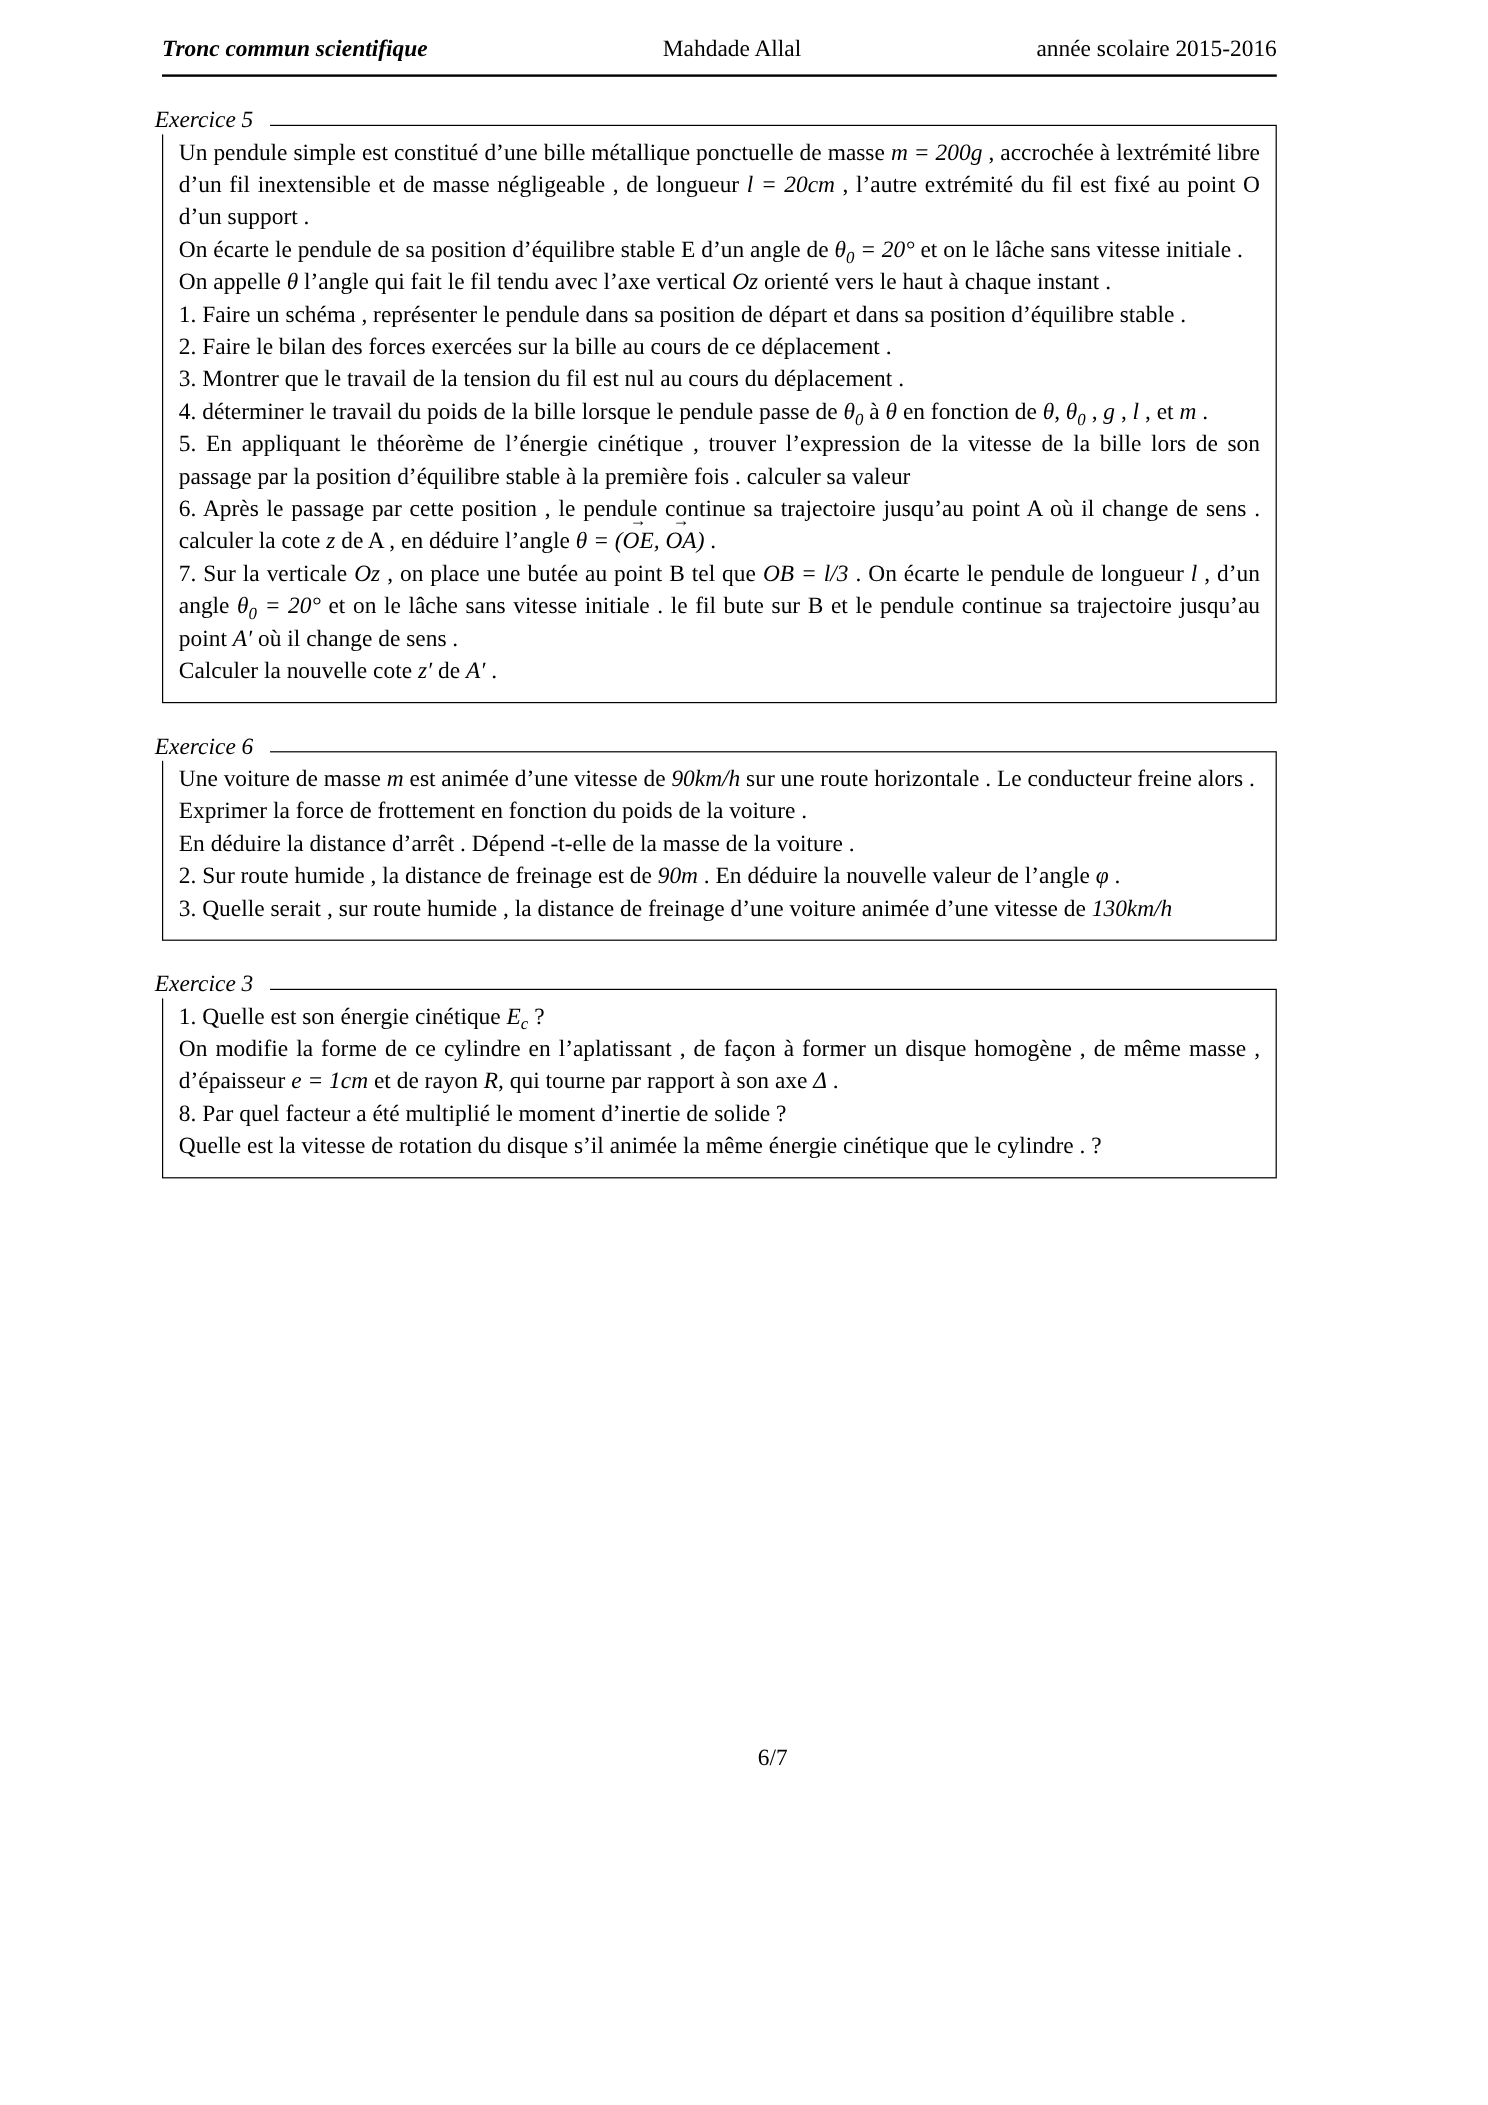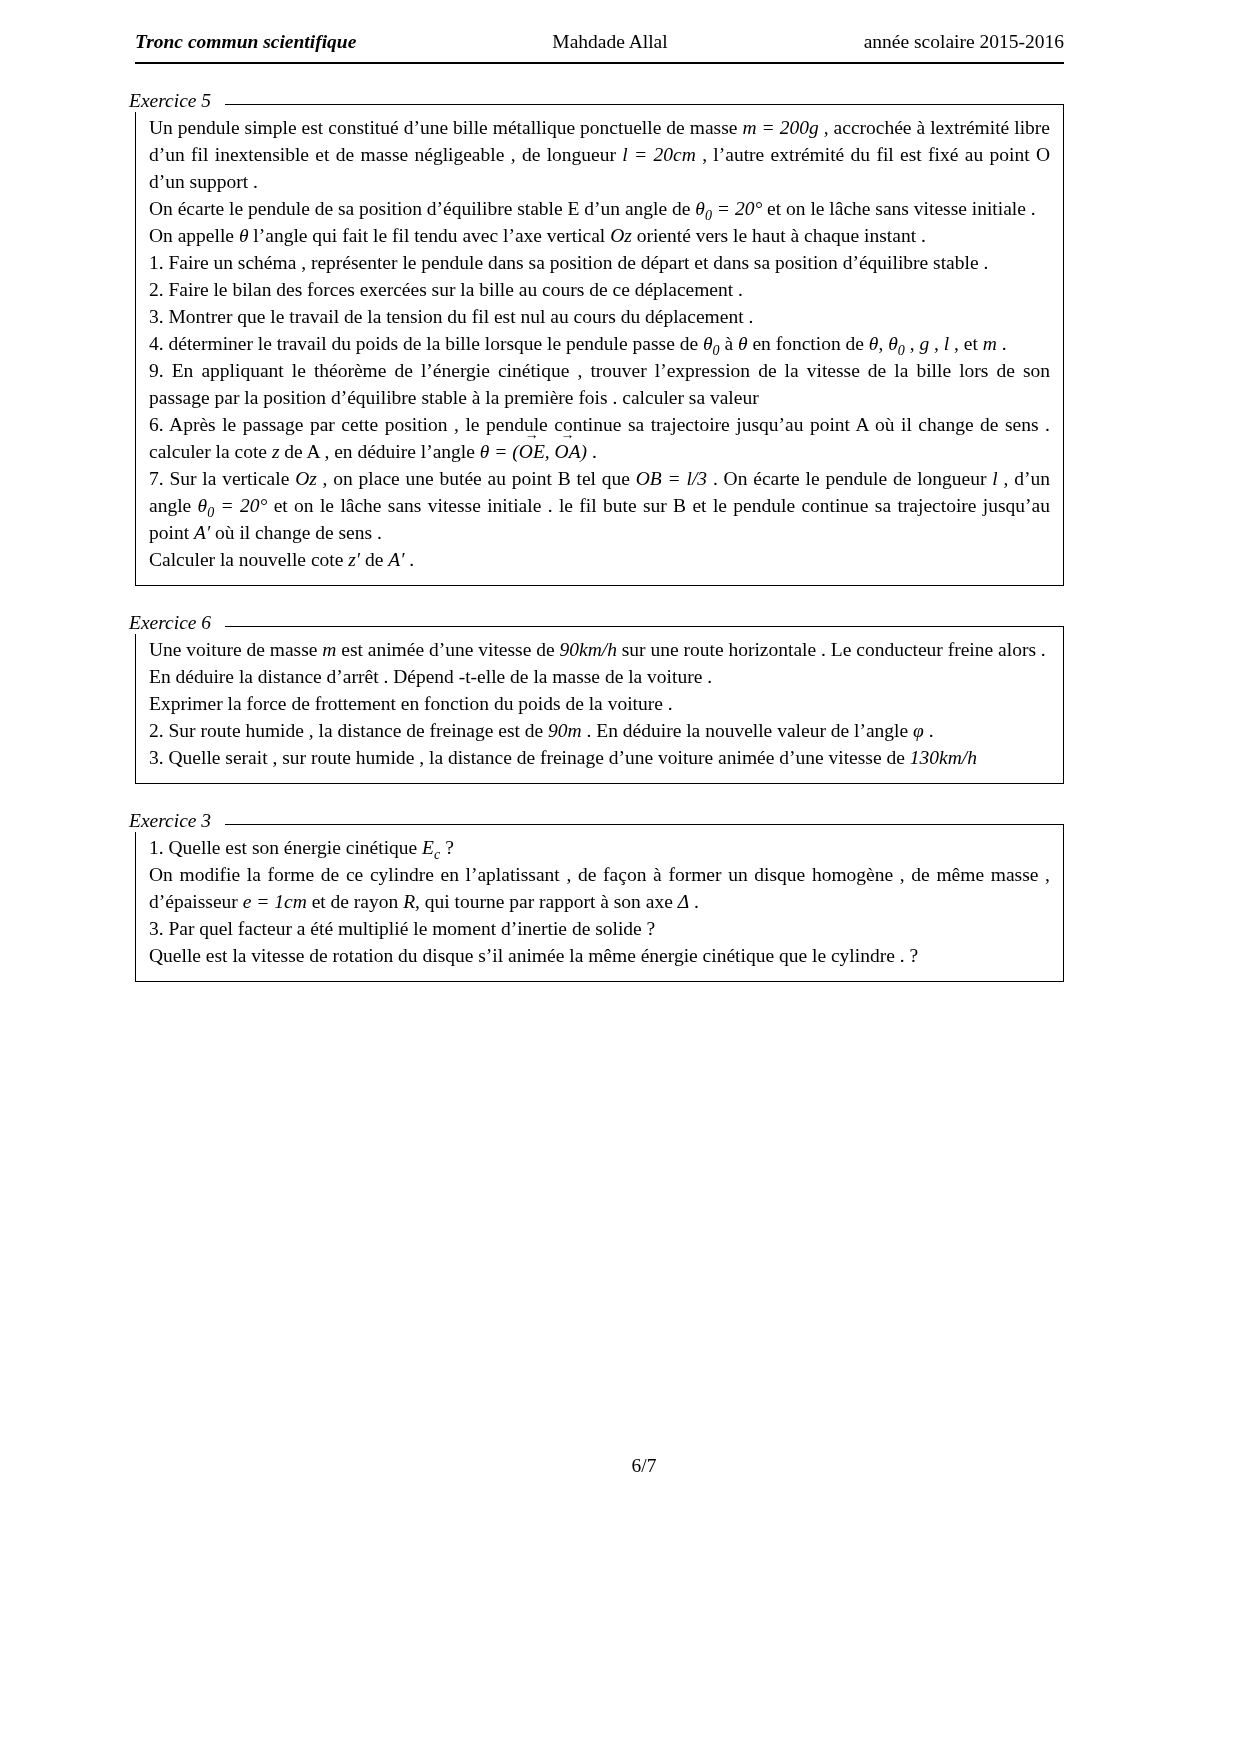--- a/index.html
+++ b/index.html
@@ -105,39 +105,39 @@
 
     <section class="exercise first">
       <div class="ex-title">Exercice 5</div>
       <p>Un pendule simple est constitué d’une bille métallique ponctuelle de masse <i class="m">m = 200g</i> , accrochée à lextrémité libre d’un fil inextensible et de masse négligeable , de longueur <i class="m">l = 20cm</i> , l’autre extrémité du fil est fixé au point O d’un support .</p>
       <p>On écarte le pendule de sa position d’équilibre stable E d’un angle de <i class="m">θ<sub>0</sub> = 20°</i> et on le lâche sans vitesse initiale .</p>
       <p>On appelle <i class="m">θ</i> l’angle qui fait le fil tendu avec l’axe vertical <i class="m">Oz</i> orienté vers le haut à chaque instant .</p>
       <p>1. Faire un schéma , représenter le pendule dans sa position de départ et dans sa position d’équilibre stable .</p>
       <p>2. Faire le bilan des forces exercées sur la bille au cours de ce déplacement .</p>
       <p>3. Montrer que le travail de la tension du fil est nul au cours du déplacement .</p>
       <p>4. déterminer le travail du poids de la bille lorsque le pendule passe de <i class="m">θ<sub>0</sub></i> à <i class="m">θ</i> en fonction de <i class="m">θ</i>, <i class="m">θ<sub>0</sub></i> , <i class="m">g</i> , <i class="m">l</i> , et <i class="m">m</i> .</p>
-      <p>9. En appliquant le théorème de l’énergie cinétique , trouver l’expression de la vitesse de la bille lors de son passage par la position d’équilibre stable à la première fois . calculer sa valeur</p>
+      <p>5. En appliquant le théorème de l’énergie cinétique , trouver l’expression de la vitesse de la bille lors de son passage par la position d’équilibre stable à la première fois . calculer sa valeur</p>
       <p>6. Après le passage par cette position , le pendule continue sa trajectoire jusqu’au point A où il change de sens . calculer la cote <i class="m">z</i> de A , en déduire l’angle <i class="m">θ = (<span class="vec">OE</span>, <span class="vec">OA</span>)</i> .</p>
       <p>7. Sur la verticale <i class="m">Oz</i> , on place une butée au point B tel que <i class="m">OB = l/3</i> . On écarte le pendule de longueur <i class="m">l</i> , d’un angle <i class="m">θ<sub>0</sub> = 20°</i> et on le lâche sans vitesse initiale . le fil bute sur B et le pendule continue sa trajectoire jusqu’au point <i class="m">A′</i> où il change de sens .</p>
       <p>Calculer la nouvelle cote <i class="m">z′</i> de <i class="m">A′</i> .</p>
     </section>
 
     <section class="exercise">
       <div class="ex-title">Exercice 6</div>
       <p>Une voiture de masse <i class="m">m</i> est animée d’une vitesse de <i class="m">90km/h</i> sur une route horizontale . Le conducteur freine alors .</p>
+      <p>Exprimer la force de frottement en fonction du poids de la voiture .</p>
       <p>En déduire la distance d’arrêt . Dépend -t-elle de la masse de la voiture .</p>
-      <p>Exprimer la force de frottement en fonction du poids de la voiture .</p>
       <p>2. Sur route humide , la distance de freinage est de <i class="m">90m</i> . En déduire la nouvelle valeur de l’angle <i class="m">φ</i> .</p>
       <p>3. Quelle serait , sur route humide , la distance de freinage d’une voiture animée d’une vitesse de <i class="m">130km/h</i></p>
     </section>
 
     <section class="exercise">
       <div class="ex-title">Exercice 3</div>
       <p>1. Quelle est son énergie cinétique <i class="m">E<sub>c</sub></i> ?</p>
       <p>On modifie la forme de ce cylindre en l’aplatissant , de façon à former un disque homogène , de même masse , d’épaisseur <i class="m">e = 1cm</i> et de rayon <i class="m">R</i>, qui tourne par rapport à son axe <i class="m">Δ</i> .</p>
-      <p>3. Par quel facteur a été multiplié le moment d’inertie de solide ?</p>
+      <p>8. Par quel facteur a été multiplié le moment d’inertie de solide ?</p>
       <p>Quelle est la vitesse de rotation du disque s’il animée la même énergie cinétique que le cylindre . ?</p>
     </section>
 
   </div>
 
   <div class="footer">6/7</div>
 </div>
 
 </body></html>

